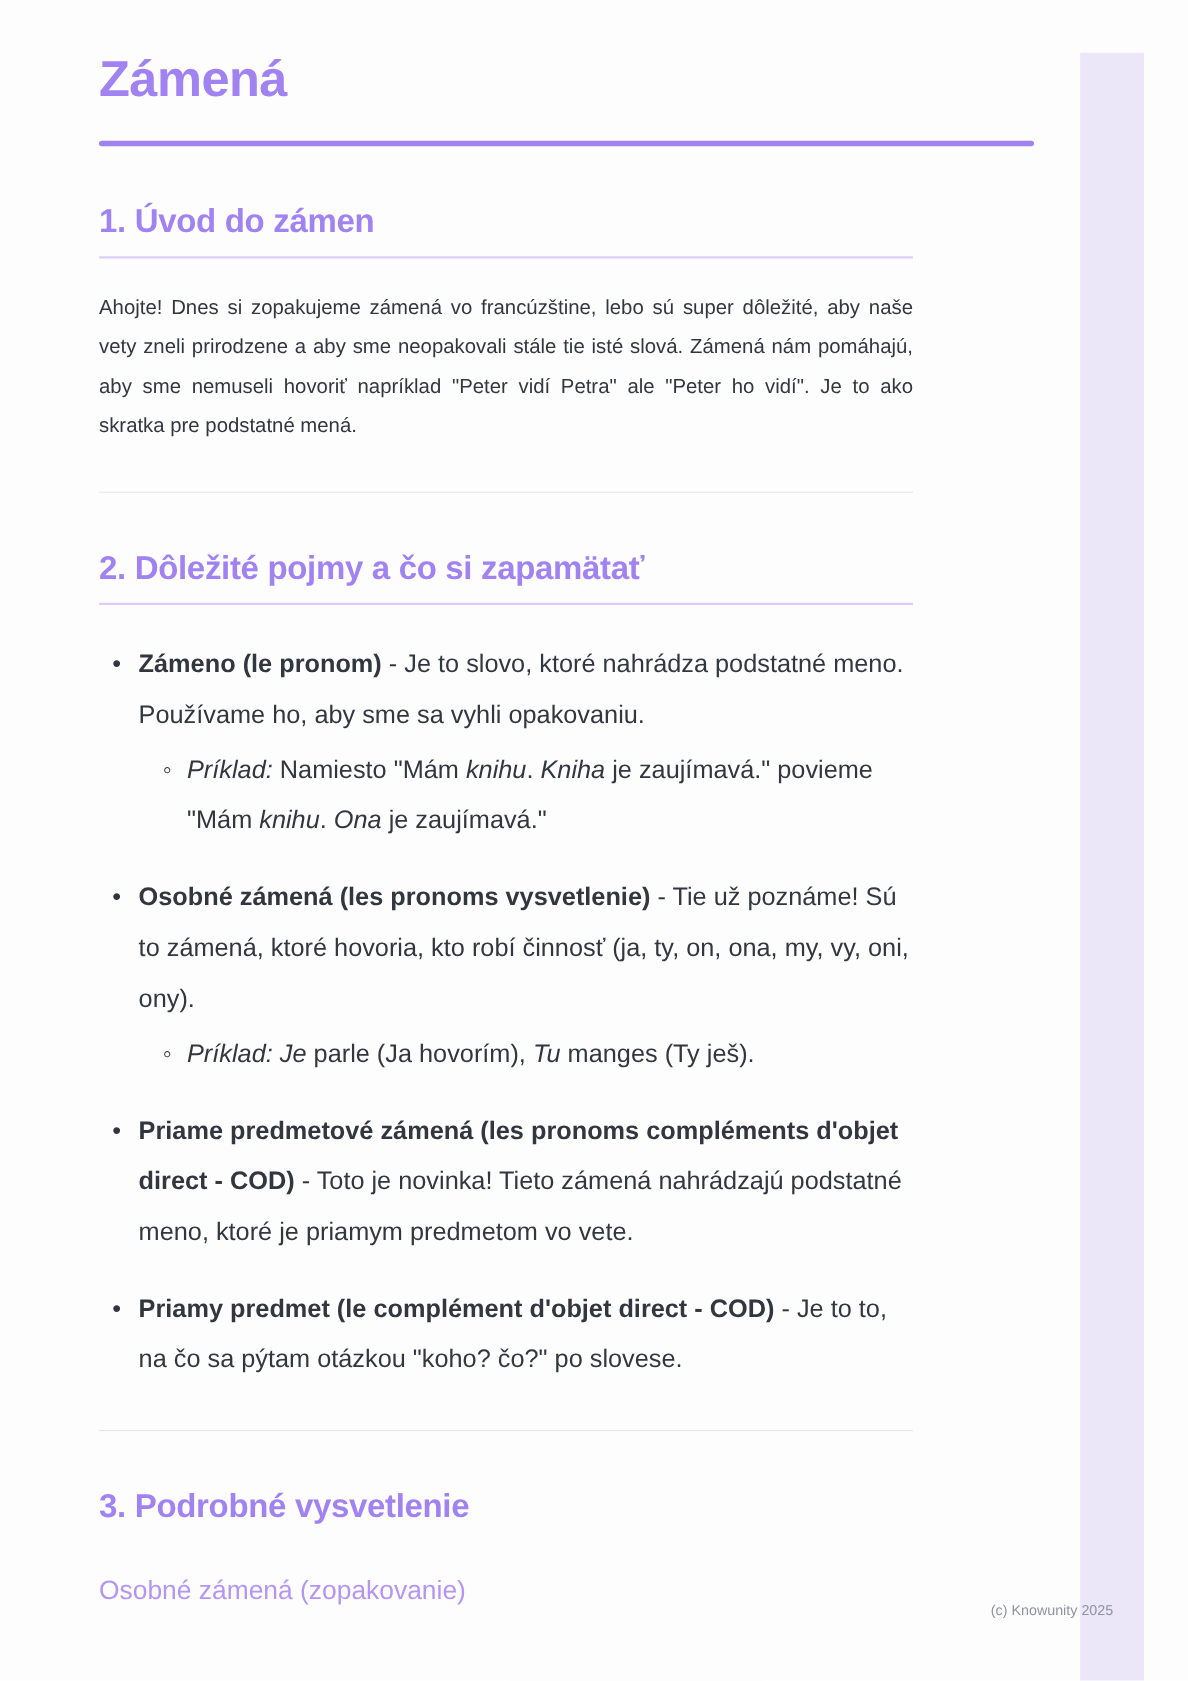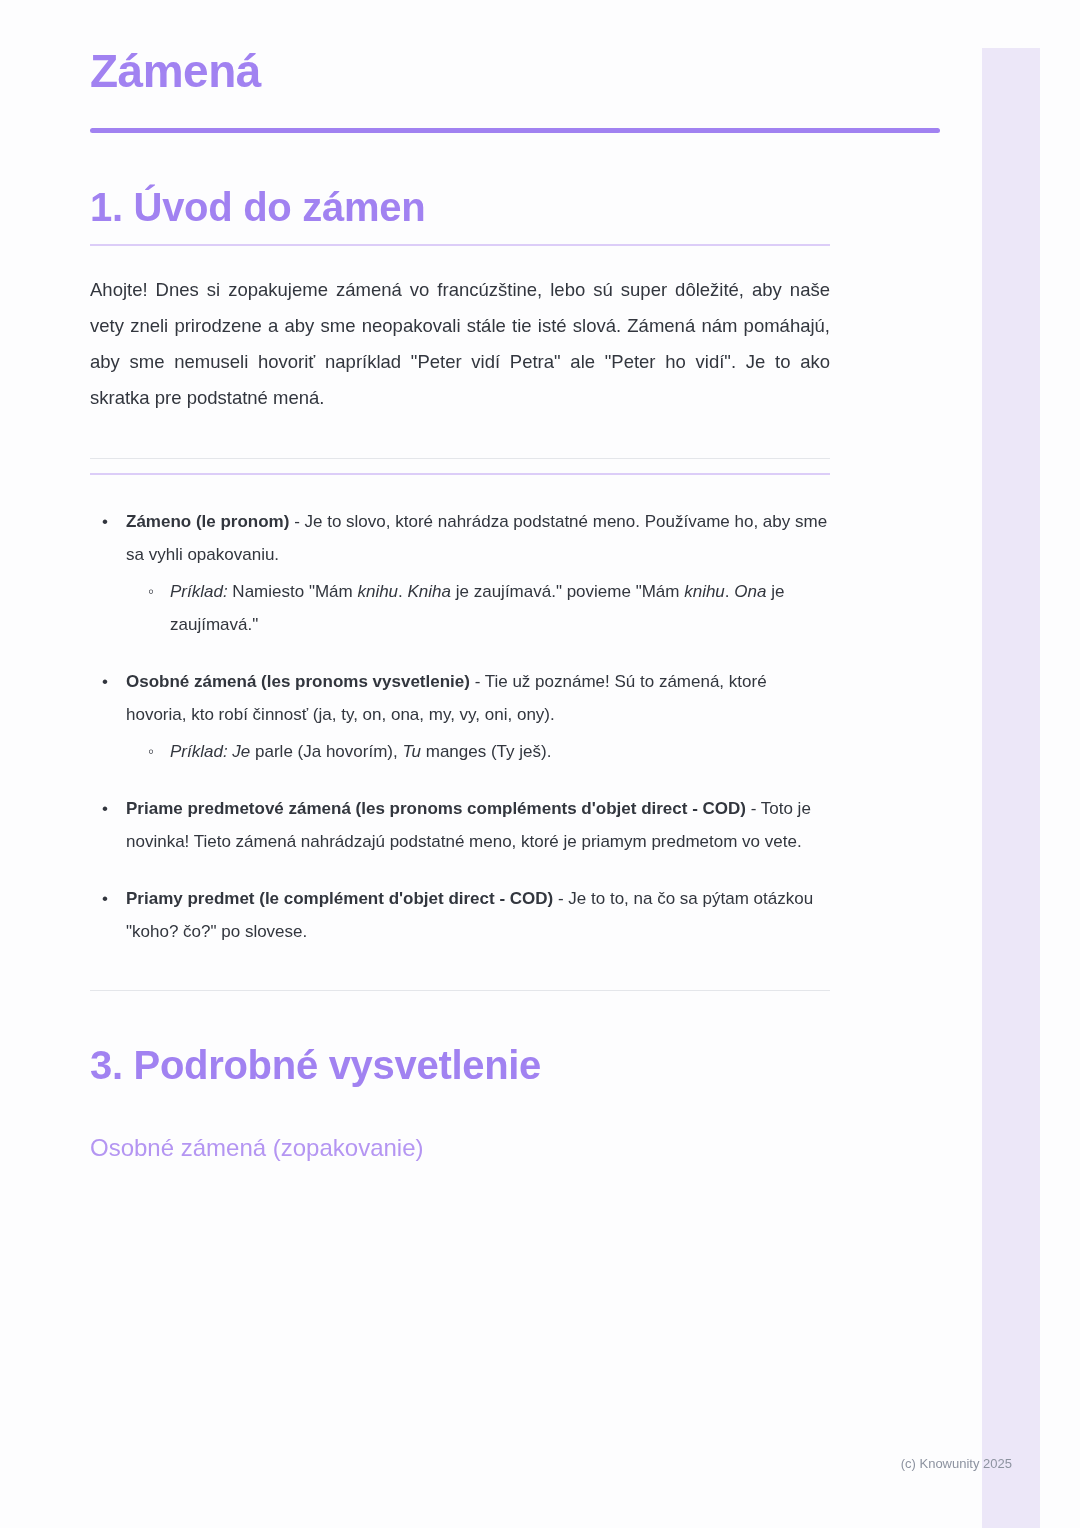--- a/index.html
+++ b/index.html
@@ -37,21 +37,21 @@
     color: var(--accent, #a182f1);
   }
   .title-rule {
     width: 850px;
     height: 5px;
     border-radius: 3px;
     background: var(--accent, #a182f1);
   }
   h2 {
     margin: 52px 0 0 0;
-    font-size: 40px;
+    font-size: 30px;
     font-weight: 700;
     letter-spacing: -0.3px;
     color: var(--accent, #a182f1);
   }
   .h-rule {
     width: 740px;
     height: 2px;
     margin-top: 14px;
     background: var(--rule_light, #dccdf8);
   }
@@ -64,22 +64,22 @@
   .divider {
     width: 740px;
     height: 1px;
     margin-top: 42px;
     background: var(--divider, #e4e6ea);
   }
   ul.bullets {
     list-style: none;
     margin: 30px 0 0 0;
     padding: 0 0 0 12px;
-    font-size: 17px;
-    line-height: 33px;
+    font-size: 23px;
+    line-height: 46px;
   }
   ul.bullets > li {
     position: relative;
     padding-left: 24px;
     margin-bottom: 24px;
   }
   ul.bullets > li:last-child { margin-bottom: 0; }
   ul.bullets > li::before {
     content: "\2022";
     position: absolute;
@@ -133,20 +133,21 @@
 
     <section>
       <h2>1. Úvod do zámen</h2>
       <div class="h-rule"></div>
       <p class="para justify">Ahojte! Dnes si zopakujeme zámená vo francúzštine, lebo sú super dôležité, aby naše vety zneli prirodzene a aby sme neopakovali stále tie isté slová. Zámená nám pomáhajú, aby sme nemuseli hovoriť napríklad "Peter vidí Petra" ale "Peter ho vidí". Je to ako skratka pre podstatné mená.</p>
     </section>
 
     <div class="divider"></div>
 
     <section>
+      <h2>2. Dôležité pojmy a čo si zapamätať</h2>
       <div class="h-rule"></div>
       <ul class="bullets">
           <li><span class="b">Zámeno (le pronom)</span><span> - Je to slovo, ktoré nahrádza podstatné meno. Používame ho, aby sme sa vyhli opakovaniu.</span><ul class="sub">
               <li><span class="i">Príklad:</span><span> Namiesto "Mám </span><span class="i">knihu</span><span>. </span><span class="i">Kniha</span><span> je zaujímavá." povieme "Mám </span><span class="i">knihu</span><span>. </span><span class="i">Ona</span><span> je zaujímavá."</span></li>
             </ul></li>
           <li><span class="b">Osobné zámená (les pronoms vysvetlenie)</span><span> - Tie už poznáme! Sú to zámená, ktoré hovoria, kto robí činnosť (ja, ty, on, ona, my, vy, oni, ony).</span><ul class="sub">
               <li><span class="i">Príklad: </span><span class="i">Je</span><span> parle (Ja hovorím), </span><span class="i">Tu</span><span> manges (Ty ješ).</span></li>
             </ul></li>
           <li><span class="b">Priame predmetové zámená (les pronoms compléments d'objet direct - COD)</span><span> - Toto je novinka! Tieto zámená nahrádzajú podstatné meno, ktoré je priamym predmetom vo vete.</span></li>
           <li><span class="b">Priamy predmet (le complément d'objet direct - COD)</span><span> - Je to to, na čo sa pýtam otázkou "koho? čo?" po slovese.</span></li>

